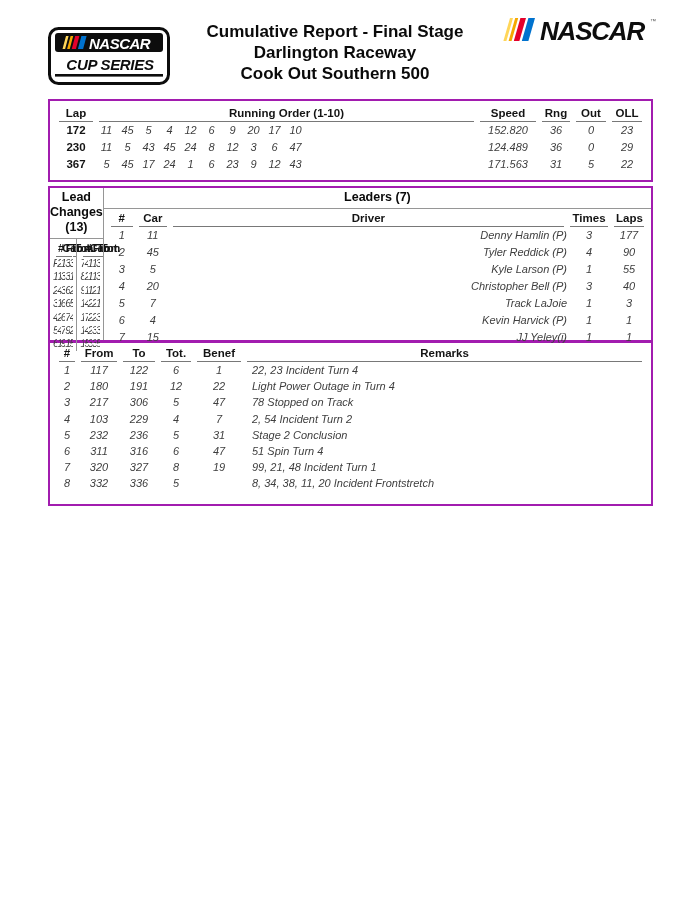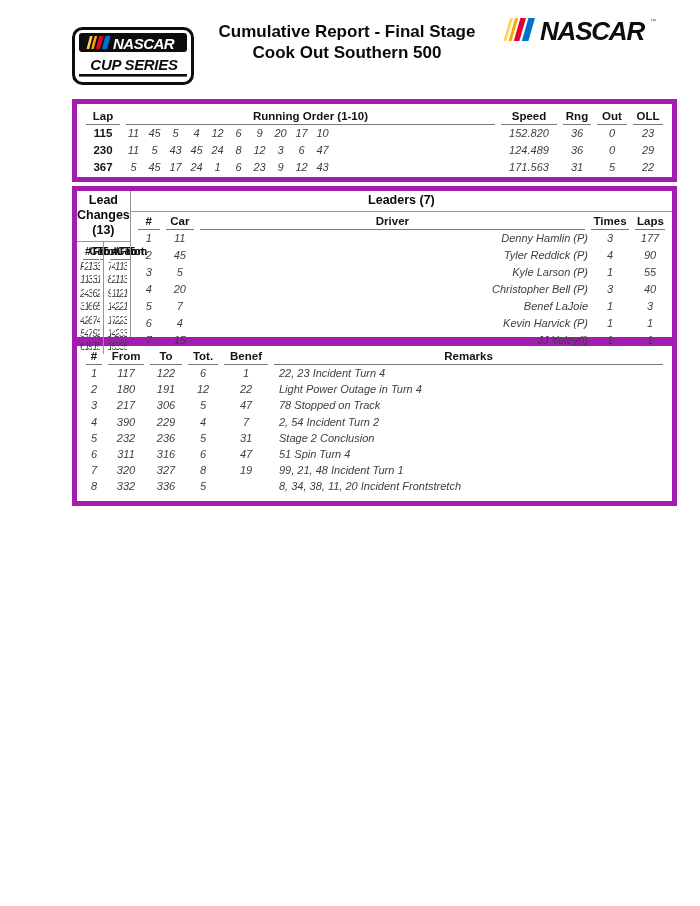--- a/index.html
+++ b/index.html
@@ -4,21 +4,21 @@
 <style>
   * { margin:0; padding:0; box-sizing:border-box; }
   html,body { background:#ffffff; }
   body {
     width:700px; height:906px;
     font-family:"Liberation Sans", sans-serif;
     color:#1a1a1a;
     position:relative;
     overflow:hidden;
   }
-  .page { width:700px; height:664px; background:#fff;padding-left:24px; }
+  .page { width:700px; height:664px; background:#fff; }
 
   
   .header { display:flex; align-items:flex-start; padding:14px 42px 0 48px; height:90px; }
   .cup-logo { margin-top:13px; flex:0 0 auto; }
   .titles { flex:1 1 auto; text-align:center; padding-top:7px; }
   .title-line { font-size:17px; font-weight:bold; line-height:21px; color:#0a0a0a; }
   .nascar-logo { flex:0 0 auto; margin-top:0; }
 
   .provided {
     text-align:center; font-size:9px; font-style:italic;
@@ -31,21 +31,21 @@
   table { border-collapse:collapse; table-layout:fixed; width:100%; }
   th {
     font-weight:bold; font-size:11.5px; color:#141414;
     padding:0 3px; vertical-align:bottom; text-align:center;
   }
   th .ul { display:block; border-bottom:1px solid #787878; padding:1px 2px 2px; }
   td {
     font-size:11px; font-style:italic; color:#3e3e3e;
     text-align:center; white-space:nowrap; overflow:hidden;
   }
-  .box { border:5px solid #a21caf; background:#fff; }
+  .box { border:2px solid #a21caf; background:#fff; }
 
   
   .ro-box { margin-top:9px; padding:2px 6px 6px 6px; height:83px; }
   .ro-table thead th { height:19px; }
   .ro-table td { line-height:17px; }
   .ro-table td.lap { font-style:normal; font-weight:bold; color:#141414; font-size:11.5px; }
 
   
   .midbox { display:flex; margin-top:4px; height:156px; }
   .panel-title {
@@ -88,20 +88,21 @@
         <rect x="9.2" y="0" width="4.2" height="13" fill="#E4002B"></rect>
         <rect x="15.4" y="0" width="5.2" height="13" fill="#0072CE"></rect>
       </g>
       <text x="41" y="21.5" font-family="Liberation Sans, sans-serif" font-size="15" font-weight="bold" font-style="italic" letter-spacing="-0.5" fill="#ffffff">NASCAR</text>
       <text x="62" y="43" text-anchor="middle" font-family="Liberation Sans, sans-serif" font-size="15" font-weight="bold" font-style="italic" letter-spacing="-0.3" fill="#0d0d0d">CUP SERIES</text>
       <rect x="7" y="47" width="108" height="2.6" fill="#0d0d0d"></rect>
     </svg>
 
     <div class="titles">
       <div class="title-line">Cumulative Report - Final Stage</div>
+      <div class="title-line">Darlington Raceway</div>
       <div class="title-line">Cook Out Southern 500</div>
     </div>
 
     <svg class="nascar-logo" width="158" height="31" viewBox="0 0 158 31">
       <g transform="translate(10,4) skewX(-16)">
         <rect x="0" y="0" width="3" height="23" fill="#FFD659"></rect>
         <rect x="5.2" y="0" width="3" height="23" fill="#F5A800"></rect>
         <rect x="10.4" y="0" width="5.6" height="23" fill="#E4002B"></rect>
         <rect x="18.4" y="0" width="6.6" height="23" fill="#0072CE"></rect>
       </g>
@@ -142,21 +143,21 @@
                 <span class="ul">Out</span>
               </th>
             <th>
                 <span class="ul">OLL</span>
               </th>
           </tr>
         </thead>
         <tbody>
 
         <tr>
-            <td class="lap">115</td>
+            <td class="lap">172</td>
             <td>11</td>
             <td>45</td>
             <td>5</td>
             <td>4</td>
             <td>12</td>
             <td>6</td>
             <td>9</td>
             <td>20</td>
             <td>17</td>
             <td>10</td>
@@ -437,21 +438,21 @@
                 <tr>
                 <td>4</td>
                 <td>20</td>
                 <td class="driver">Christopher Bell (P)</td>
                 <td>3</td>
                 <td>40</td>
               </tr>
                 <tr>
                 <td>5</td>
                 <td>7</td>
-                <td class="driver">Benef LaJoie</td>
+                <td class="driver">Track LaJoie</td>
                 <td>1</td>
                 <td>3</td>
               </tr>
                 <tr>
                 <td>6</td>
                 <td>4</td>
                 <td class="driver">Kevin Harvick (P)</td>
                 <td>1</td>
                 <td>1</td>
               </tr>
@@ -523,21 +524,21 @@
               <tr>
               <td>3</td>
               <td>217</td>
               <td>306</td>
               <td>5</td>
               <td>47</td>
               <td class="remarks">78 Stopped on Track</td>
             </tr>
               <tr>
               <td>4</td>
-              <td>390</td>
+              <td>103</td>
               <td>229</td>
               <td>4</td>
               <td>7</td>
               <td class="remarks">2, 54 Incident Turn 2</td>
             </tr>
               <tr>
               <td>5</td>
               <td>232</td>
               <td>236</td>
               <td>5</td>

